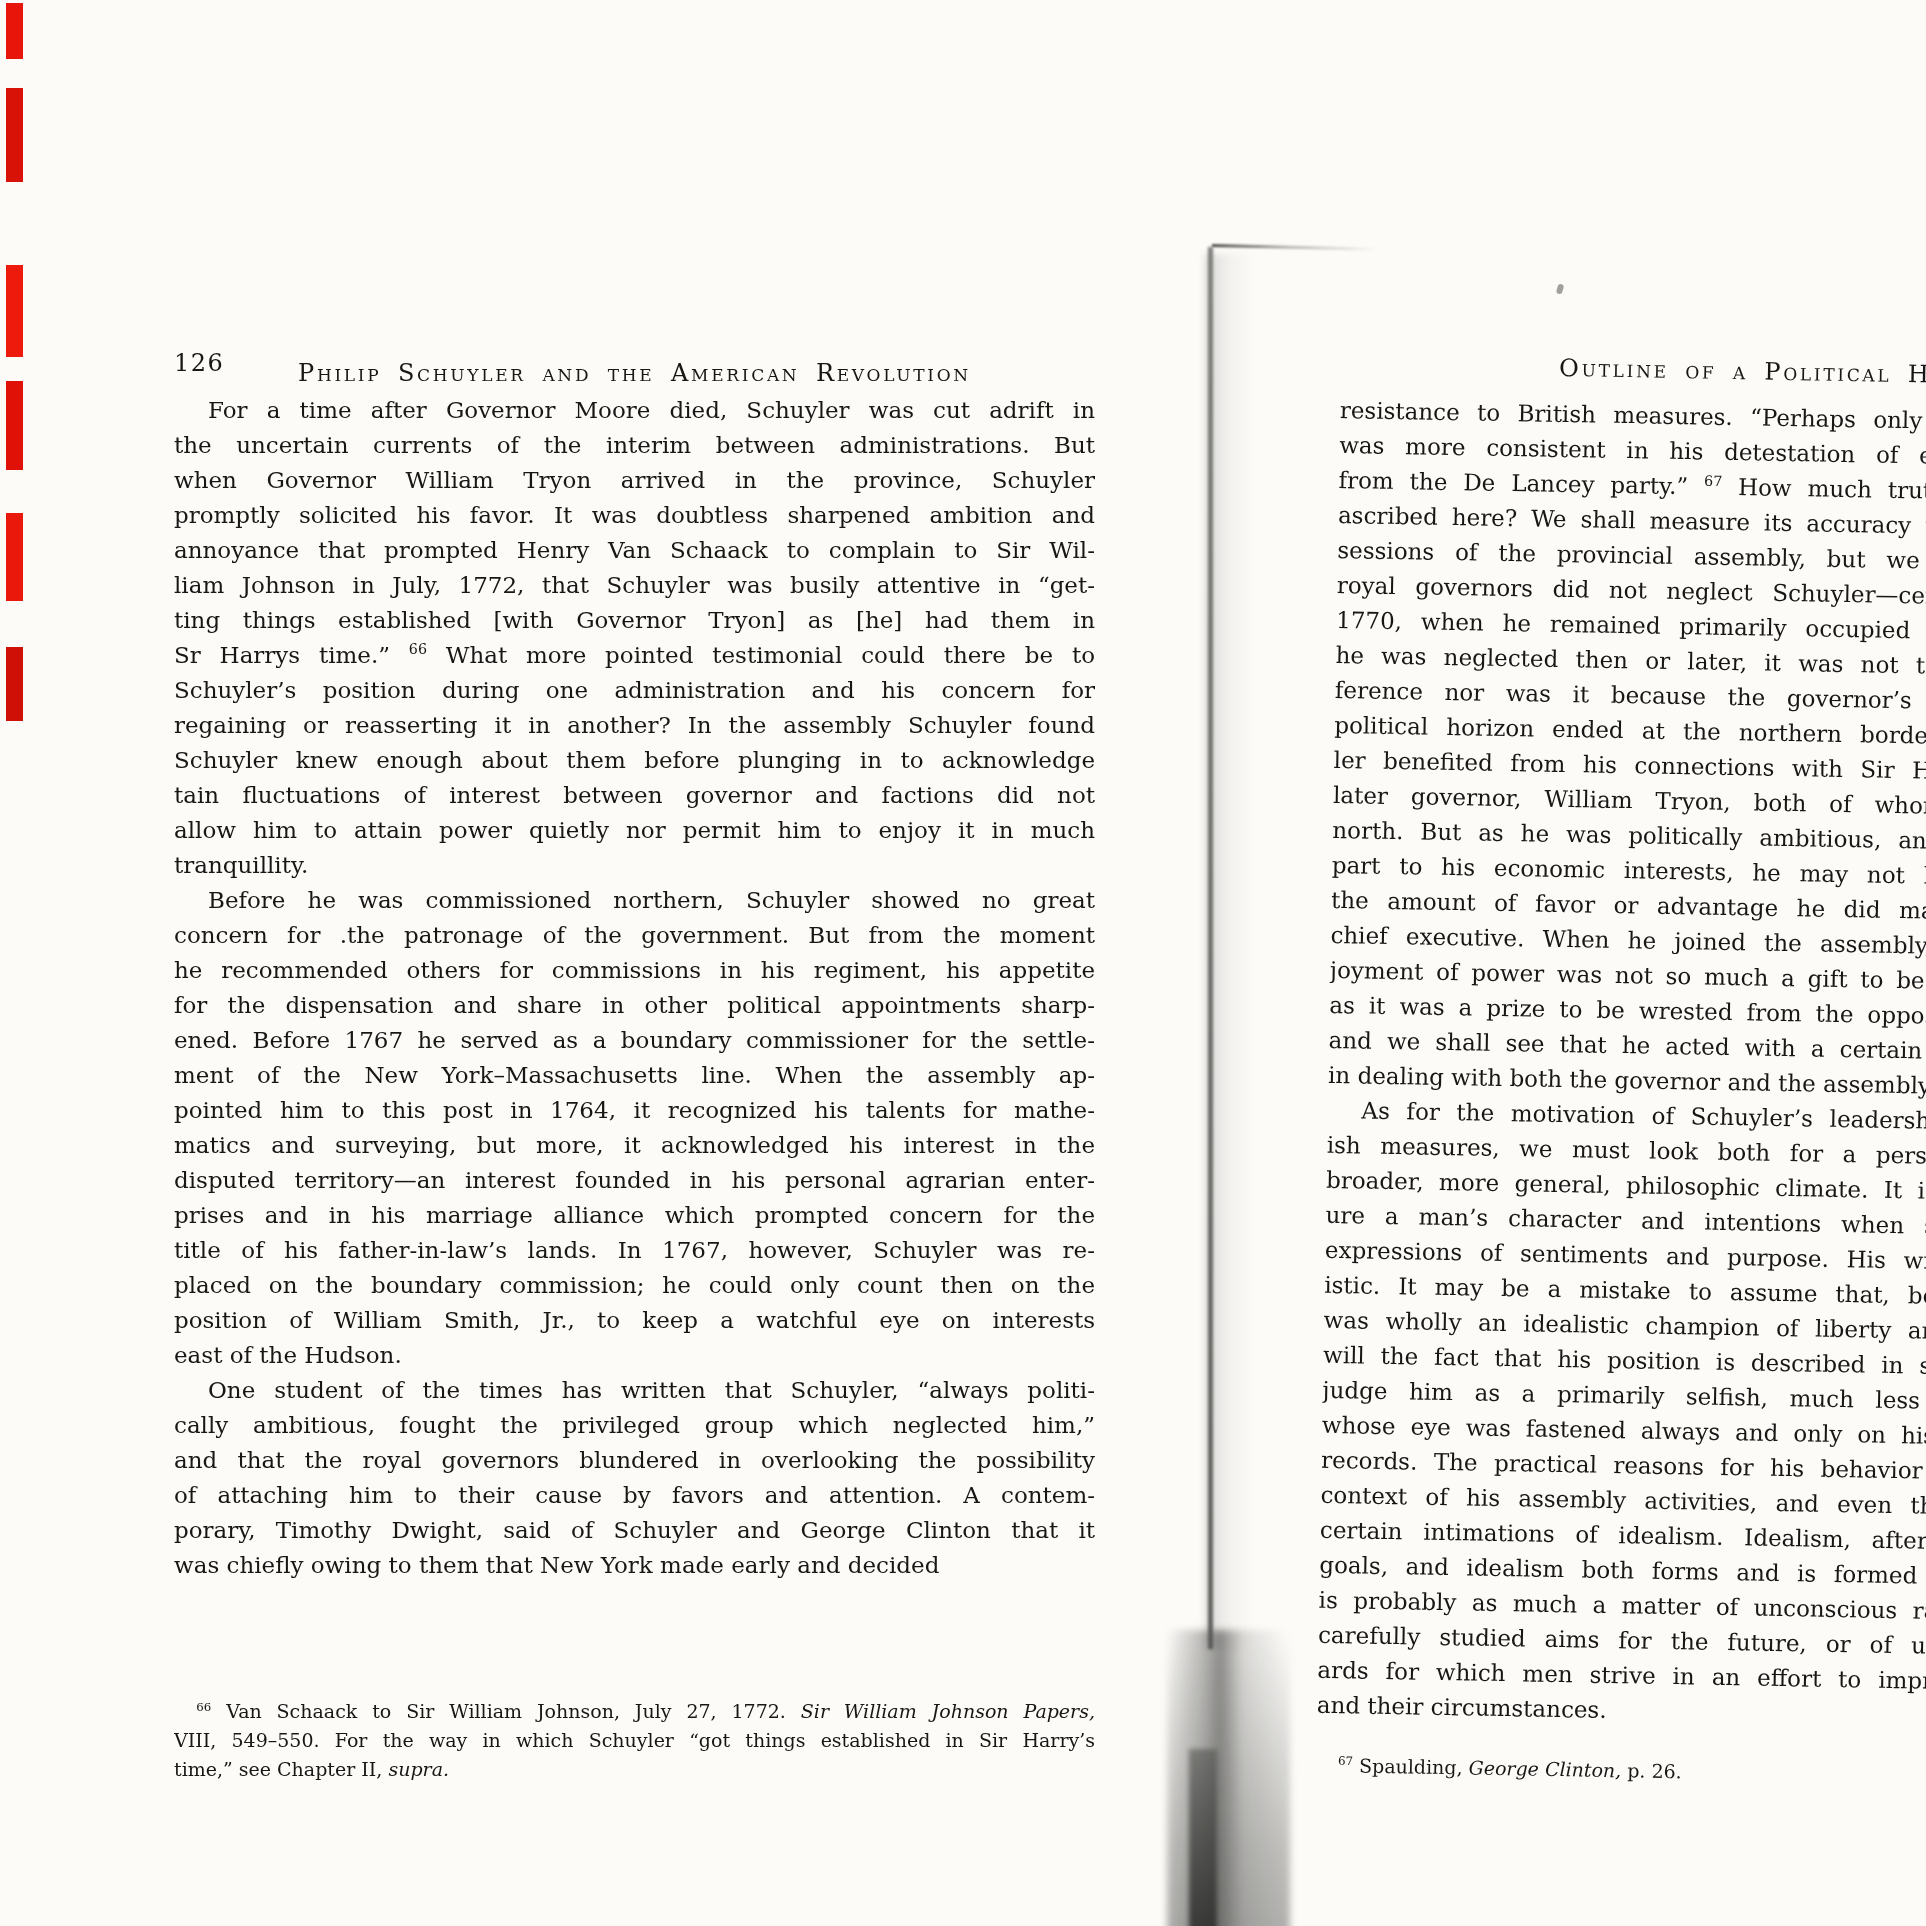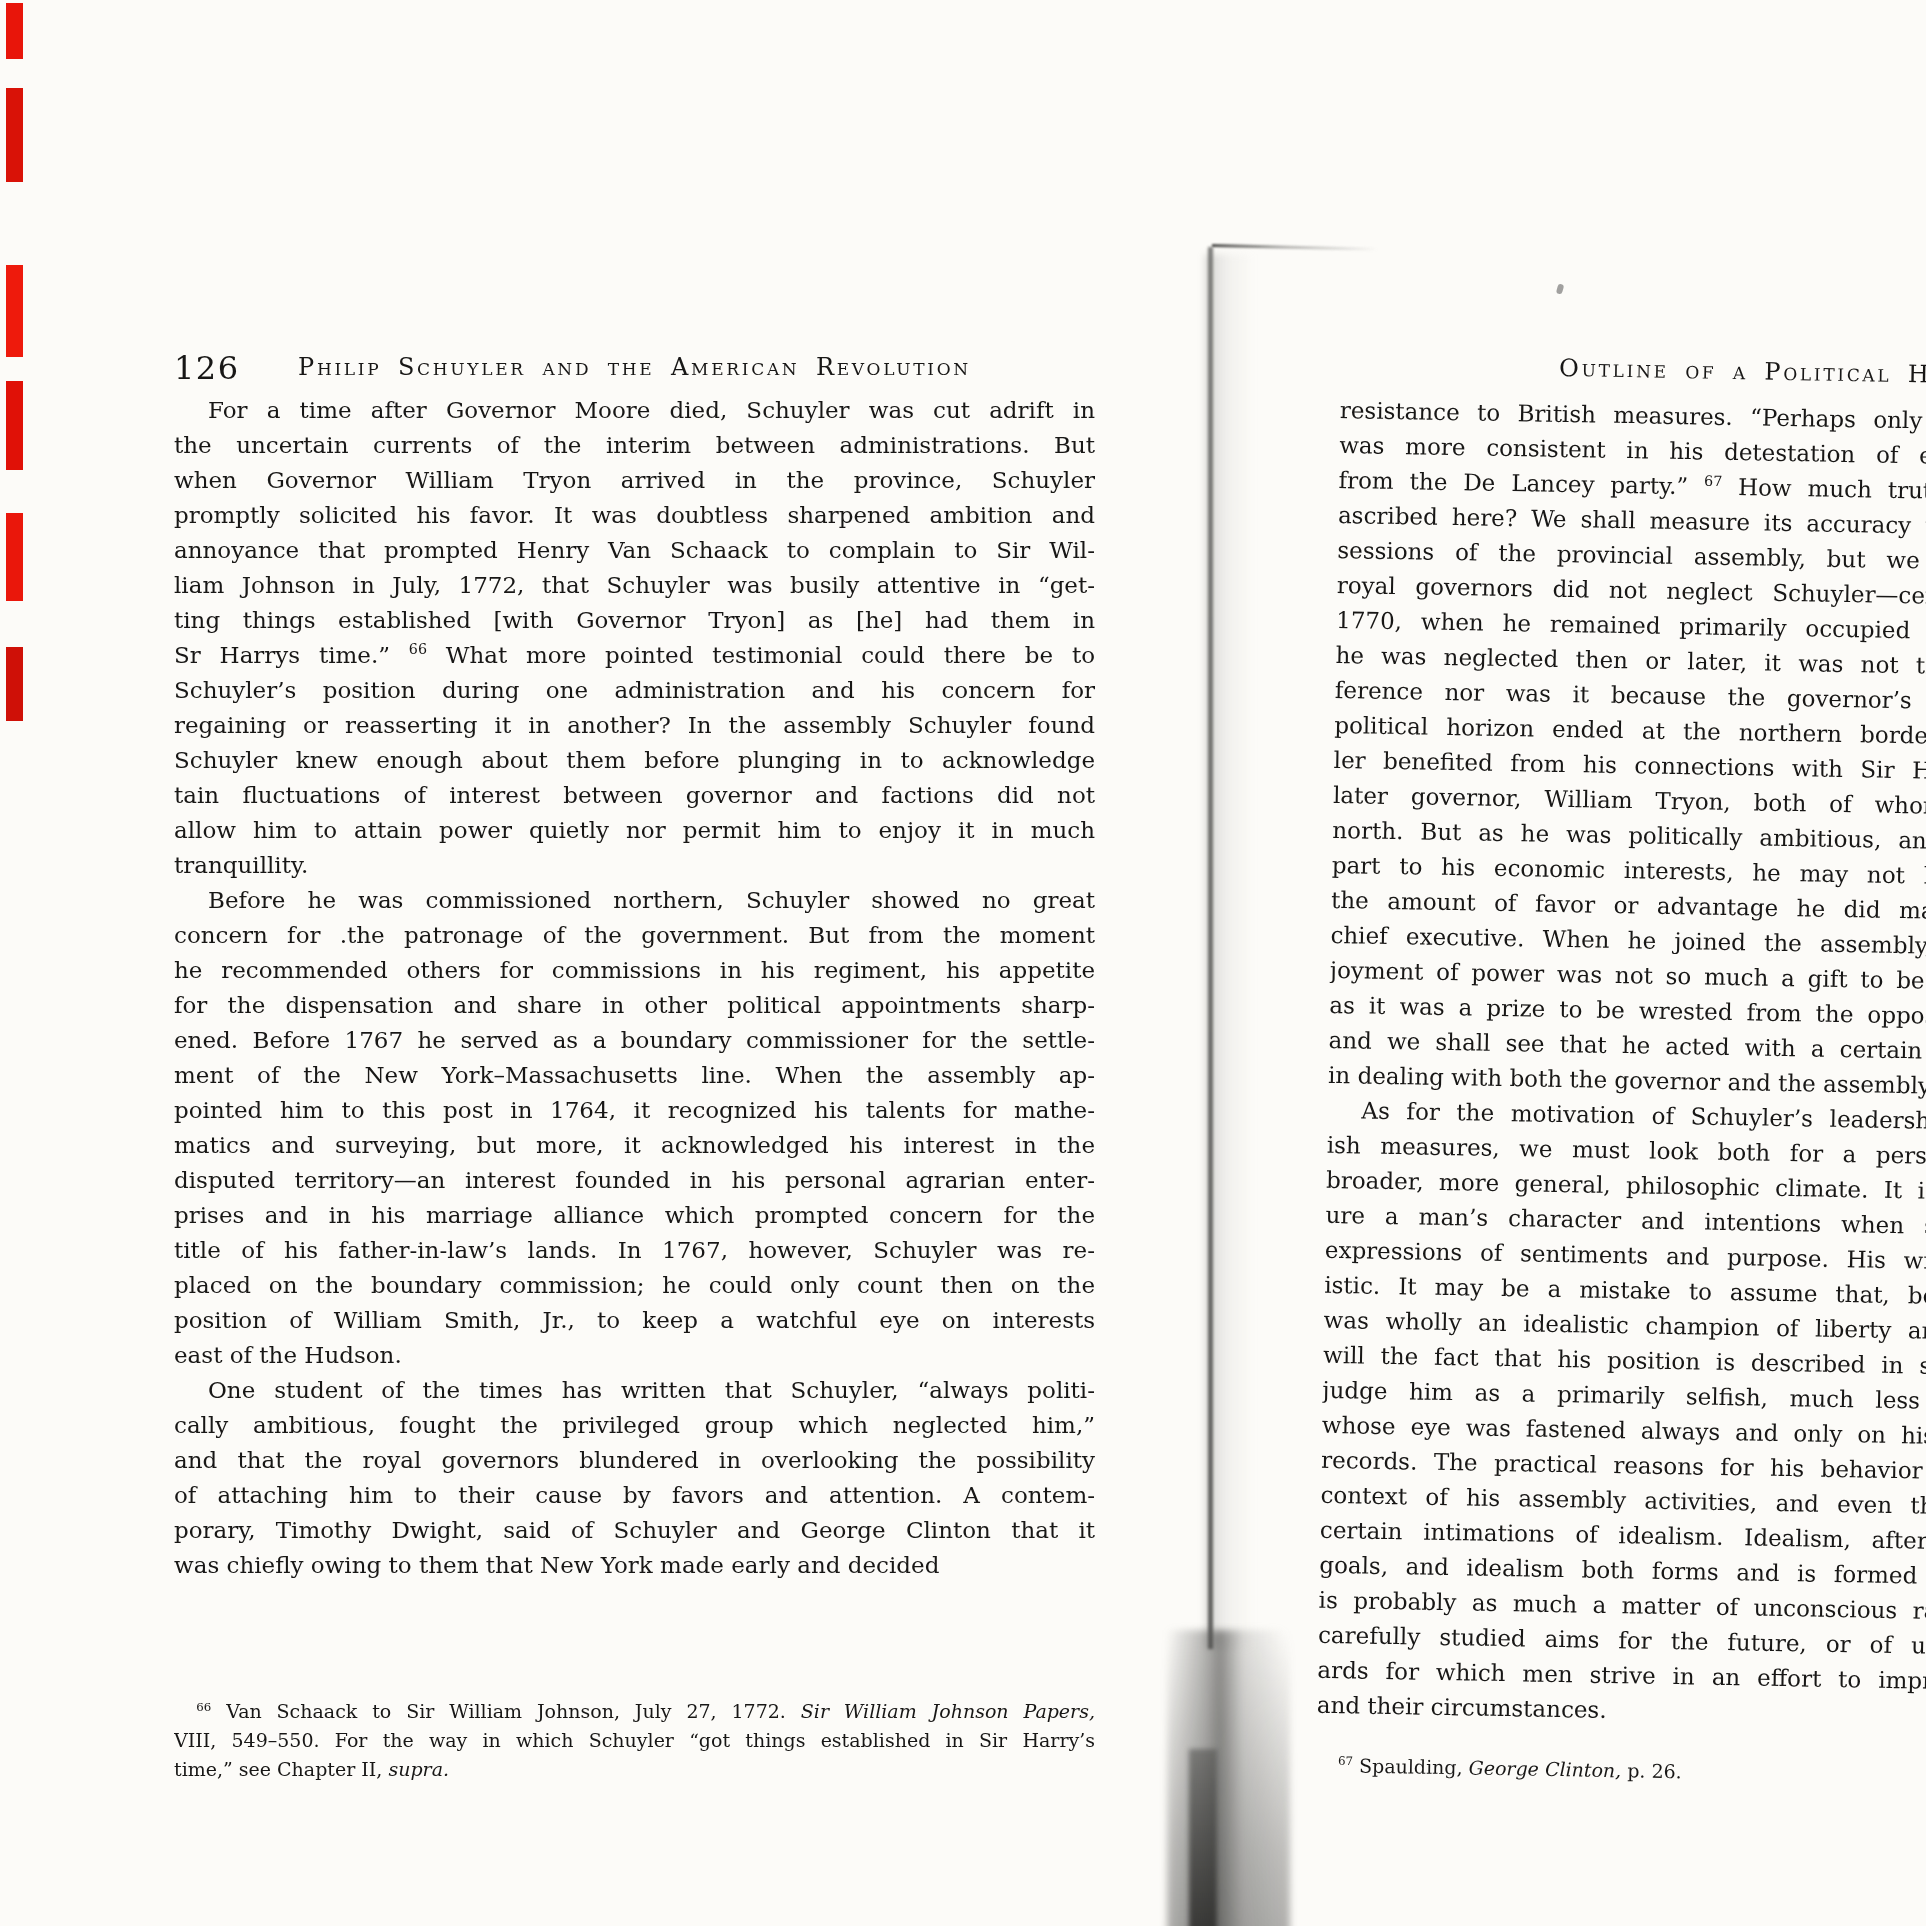--- a/index.html
+++ b/index.html
@@ -1,21 +1,21 @@
 <!DOCTYPE html>
 <html style="font-size:6.2px"><head>
 <meta charset="utf-8">
 <style>
   html,body{margin:0;padding:0;width:2542px;height:1965px;overflow:hidden;
     background:#fcfbf8;font-family:"DejaVu Serif","Liberation Serif",serif;}
   #scan{position:relative;width:2542px;height:1965px;background:#fcfbf8;}
   .page{position:absolute;color:#181716;}
   
   .runhead{position:absolute;top:0;left:0;right:0;height:35px;}
-  .pageno{font-size:32px;letter-spacing:1.5px;}
+  .pageno{font-size:24px;letter-spacing:1.5px;}
   .runtitle{font-variant:small-caps;font-size:24px;letter-spacing:2.7px;word-spacing:6.2px;white-space:nowrap;}
   
   .bodyblock{position:absolute;left:0;}
   .tl{height:35px;line-height:35px;font-size:23px;overflow:hidden;text-align:justify;}
   .tl.j::after{content:"";display:inline-block;width:100%;height:0;}
   .tl.ind{text-indent:34px;}
   .fnblock{position:absolute;left:0;}
   .fnblock .tl{height:29px;line-height:29px;font-size:19px;}
   .fnblock .tl.ind{text-indent:22.3px;}
   .it{font-style:italic;}
@@ -63,21 +63,21 @@
   <div class="gutter-line"></div>
   <div class="gutter-top-edge"></div>
   <div class="gutter-bottom"></div>
   <div class="gutter-core-dark"></div>
 
   <div class="dotmark" style="left:1557px;top:284px;"></div>
 
   <div class="page" style="left:174px;top:349px;width:921px;height:1541px;">
     <div class="runhead">
       <span class="pageno" style="position:absolute;left:0;top:0;">126</span>
-      <span class="runtitle" style="position:absolute;left:50%;top:4px;transform:translateX(-50%);">Philip Schuyler and the American Revolution</span>
+      <span class="runtitle" style="position:absolute;left:50%;top:10px;transform:translateX(-50%);">Philip Schuyler and the American Revolution</span>
     </div>
     <div class="bodyblock" style="top:44px;width:921px;position:absolute;">
       <div>
           <div class="tl ind j"><span>For a time after Governor Moore died, Schuyler was cut adrift in</span></div>
           <div class="tl j"><span>the uncertain currents of the interim between administrations. But</span></div>
           <div class="tl j"><span>when Governor William Tryon arrived in the province, Schuyler</span></div>
           <div class="tl j"><span>promptly solicited his favor. It was doubtless sharpened ambition and</span></div>
           <div class="tl j"><span>annoyance that prompted Henry Van Schaack to complain to Sir Wil-</span></div>
           <div class="tl j"><span>liam Johnson in July, 1772, that Schuyler was busily attentive in “get-</span></div>
           <div class="tl j"><span>ting things established [with Governor Tryon] as [he] had them in</span></div>

